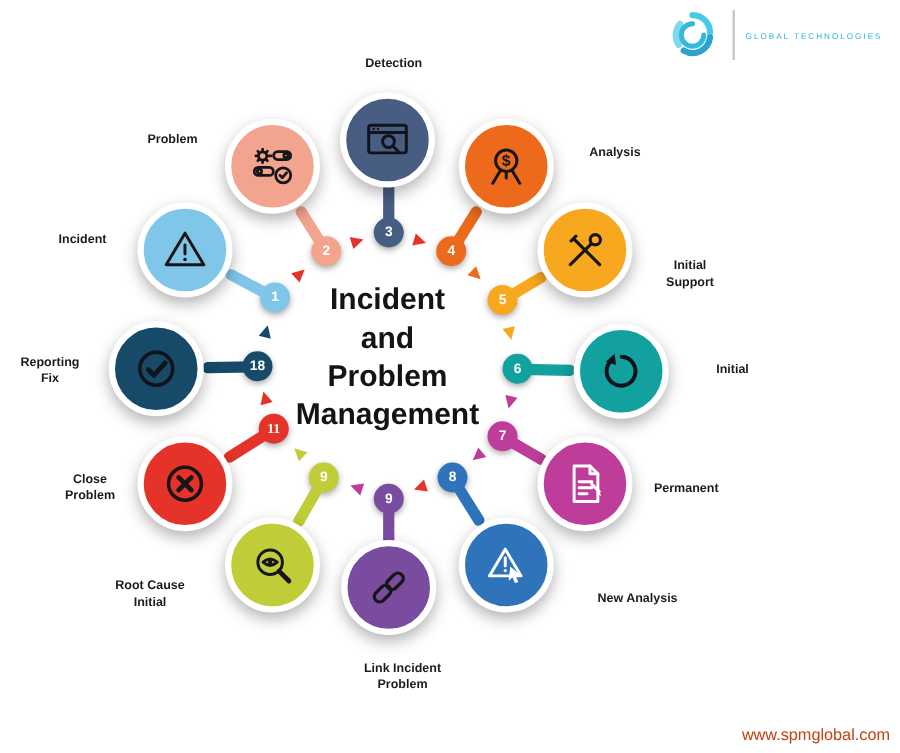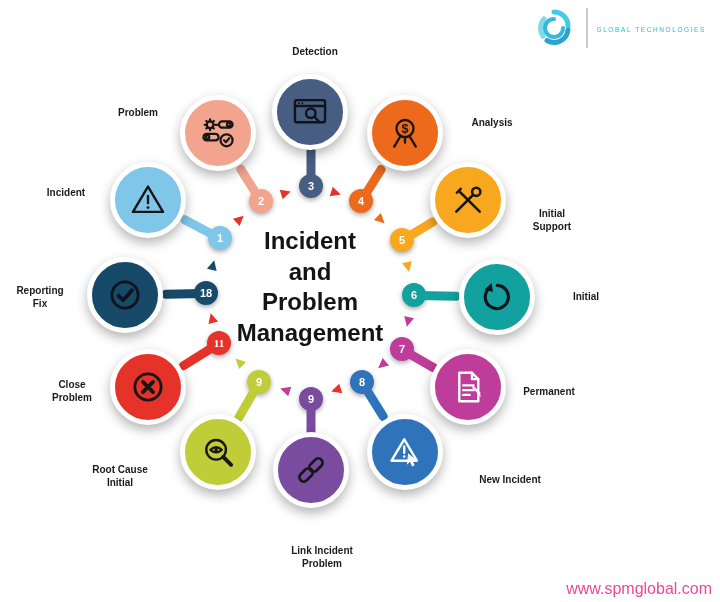--- a/index.html
+++ b/index.html
@@ -43,21 +43,21 @@
   .p1 .stem{width:44px;transform:rotate(-152deg)} .p2 .stem{width:42px;transform:rotate(-122deg)}
   .p3 .stem{width:40px;transform:rotate(-90deg)}  .p4 .stem{width:42px;transform:rotate(-58deg)}
   .p5 .stem{width:40px;transform:rotate(-31deg)}  .p6 .stem{width:46px;transform:rotate(1deg)}
   .p7 .stem{width:40px;transform:rotate(30deg)}   .p8 .stem{width:44px;transform:rotate(58deg)}
   .p9 .stem{width:38px;transform:rotate(90deg)}   .p10 .stem{width:44px;transform:rotate(120deg)}
   .p11 .stem{width:46px;transform:rotate(148deg)} .p12 .stem{width:44px;transform:rotate(179deg)}
 
   
   .l1{left:66px;top:193px}.l2{left:138px;top:113px}.l3{left:315px;top:52px}.l4{left:492px;top:123px}
   .l5{left:552px;top:220px}.l6{left:586px;top:297px}.l7{left:549px;top:392px}.l8{left:510px;top:480px}
-  .l9{left:322px;top:557px}.l10{left:120px;top:476px}.l11{left:72px;top:391px}.l12{left:40px;top:297px}
+  .l9{left:322px;top:542px}.l10{left:120px;top:476px}.l11{left:72px;top:391px}.l12{left:40px;top:297px}
 
   
   .a1{left:240px;top:219px;transform:translate(-50%,-50%) rotate(-42deg)}
   .a2{left:286px;top:193px;transform:translate(-50%,-50%) rotate(-17deg)}
   .a3{left:336px;top:193px;transform:translate(-50%,-50%) rotate(17deg)}
   .a4{left:381px;top:220px;transform:translate(-50%,-50%) rotate(44deg)}
   .a5{left:408px;top:267px;transform:translate(-50%,-50%) rotate(78deg)}
   .a6{left:408px;top:322px;transform:translate(-50%,-50%) rotate(103deg)}
   .a7{left:382px;top:365px;transform:translate(-50%,-50%) rotate(140deg)}
   .a8{left:336px;top:390px;transform:translate(-50%,-50%) rotate(162deg)}
@@ -68,21 +68,21 @@
 
   
   .logo{position:absolute;right:14px;top:4px;display:flex;align-items:center;gap:8px;z-index:6;}
   .logo-mark{width:48px;height:48px;display:flex;}
   .logo-divider{width:2px;height:40px;background:#c9c9c9;}
   .logo-text{display:flex;flex-direction:column;}
   .logo-name{font-size:30px;font-weight:bold;letter-spacing:2px;line-height:1;
              background:linear-gradient(90deg,#2BB5D8,#7B3FA0);-webkit-background-clip:text;background-clip:text;color:transparent;}
   .logo-tagline{font-size:6.5px;letter-spacing:1.6px;color:#2BB5D8;margin-top:3px;}
 
-  .website{position:absolute;right:8px;top:580px;font-size:16px;color:#ec4899;z-index:6;}
+  .website{position:absolute;right:8px;top:580px;font-size:13px;color:#c2410c;z-index:6;}
 </style>
 </head>
 <body>
 
 <div class="stage">
 
   
   <div class="logo">
     <span class="logo-mark">
       <svg viewBox="0 0 48 48" width="48" height="48" fill="none" stroke-linecap="round">
@@ -249,21 +249,21 @@
             <path d="M11.5 8.5 L11.5 12.5"></path>
           <circle cx="11.5" cy="14.8" r="0.8" fill="currentColor" stroke="none"></circle>
           <path d="M14 12.8 L19.2 17.2 L16.7 17.5 L18.1 20.4 L16.5 21.2 L15.1 18.2 L13.2 20.1 Z" fill="currentColor" stroke="none"></path>
         </svg>
       </span>
     </div>
     <div class="pin p8" style="color: rgb(47, 116, 187);">
       <span class="stem"></span>
       <span class="num">8</span>
     </div>
-    <div class="label l8">New Incident</div>
+    <div class="label l8">New Analysis</div>
   </div>
 
   
   <div class="node">
     <div class="circle c9" style="background: rgb(122, 76, 160);">
       <span class="icon" style="color: rgb(22, 22, 22);">
         <svg viewBox="0 0 24 24" width="38" height="38" fill="none" stroke="currentColor" stroke-width="1.7" stroke-linecap="round" stroke-linejoin="round">
           <g transform="rotate(-45 12 12)">
             <rect x="2.8" y="9.3" width="9.6" height="5.4" rx="2.7"></rect>
             <rect x="11.6" y="9.3" width="9.6" height="5.4" rx="2.7"></rect>

